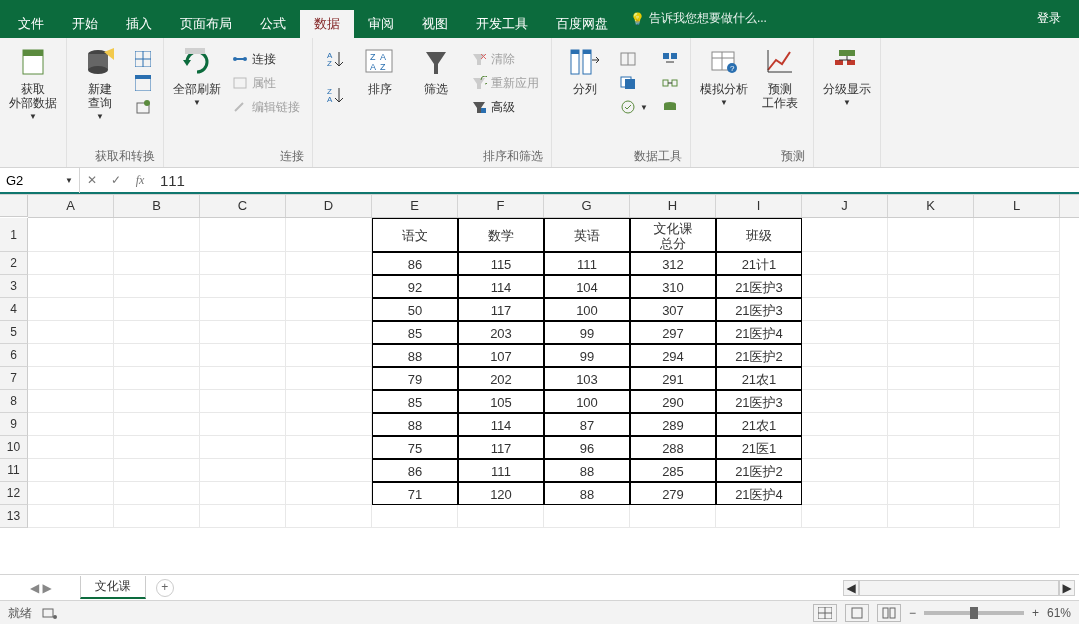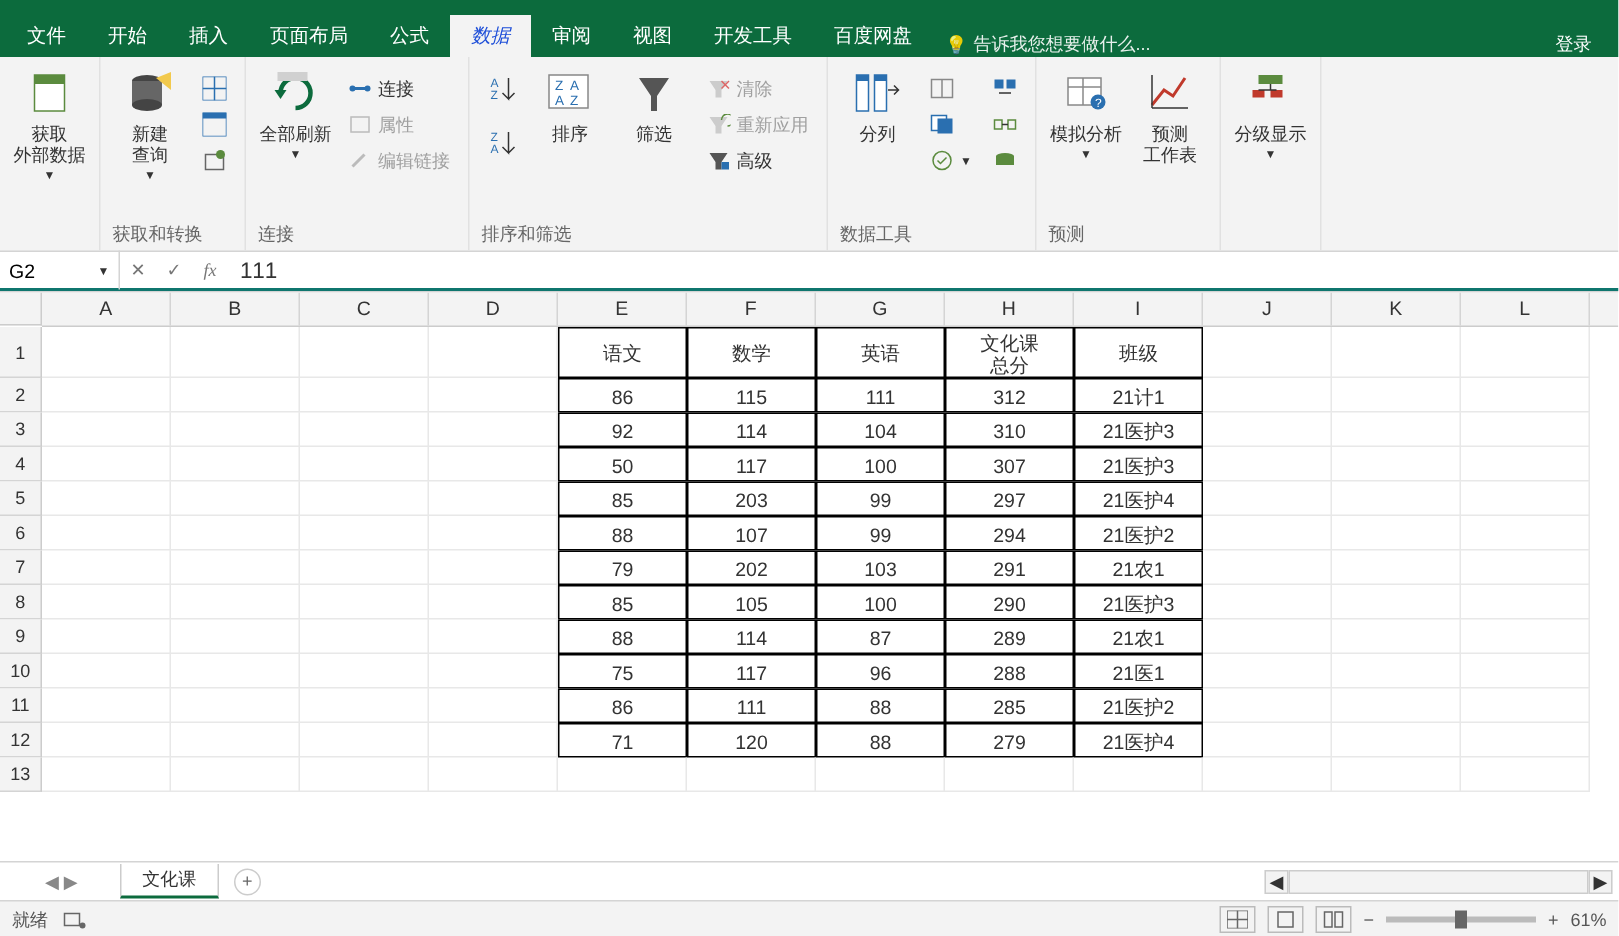--- a/index.html
+++ b/index.html
@@ -1,26 +1,26 @@
 <!DOCTYPE html>
 <html><head>
 <meta charset="utf-8">
 <style>
 * { margin:0; padding:0; box-sizing:border-box; font-family:"Microsoft YaHei","SimSun",sans-serif; }
 body { background:#fff; width:1079px; height:624px; overflow:hidden; font-size:12px; color:#333; }
 .titlebar { height:10px; background:#0c6b3d; }
-.ribbon-tabs { background:#0c6b3d; height:28px; display:flex; align-items:flex-end; color:#fff; padding:0 4px; }
+.ribbon-tabs { background:#0c6b3d; height:28px; display:flex; align-items:flex-start; color:#fff; padding:0 4px; }
 .ribbon-tabs .tab { padding:0 14px; height:28px; line-height:28px; cursor:pointer; font-size:13px; }
-.ribbon-tabs .tab.active { background:#f3f3f3; color:#1d4ed8;font-style:italic; }
+.ribbon-tabs .tab.active { background:#f3f3f3; color:#7f1d1d; }
 .ribbon-tabs .tellme { display:flex; align-items:center; gap:4px; opacity:.9; margin-left:8px; }
 .ribbon-tabs .login { margin-left:auto; padding:0 14px; }
 .ribbon { background:#f3f3f3; border-bottom:1px solid #d4d4d4; height:130px; display:flex; }
 .group { border-right:1px solid #e1e1e1; padding:4px 8px 2px 8px; display:flex; flex-direction:column; justify-content:space-between; }
 .group-body { display:flex; align-items:flex-start; gap:6px; flex:1; }
-.group-label { text-align:left; color:#666; font-size:12px; padding-top:2px; }
+.group-label { text-align:right; color:#666; font-size:12px; padding-top:2px; }
 .bigbtn { display:flex; flex-direction:column; align-items:center; justify-content:flex-start; width:50px; cursor:pointer; padding-top:4px; gap:2px; }
 .bigbtn .lbl { font-size:12px; text-align:center; line-height:14px; margin-top:2px; }
 .smallbtn { display:flex; align-items:center; gap:4px; cursor:pointer; height:22px; padding:0 4px; }
 .smallbtn.disabled { color:#a0a0a0; }
 .vstack { display:flex; flex-direction:column; gap:2px; }
 svg { display:block; }
 .formula-bar { height:26px; border-bottom:2px solid #0f766e; display:flex; align-items:center; background:#fff; }
 .namebox { width:80px; height:26px; border-right:1px solid #d4d4d4; display:flex; align-items:center; padding:0 6px; }
 .namebox input { border:0; width:100%; font-size:13px; outline:none; }
 .fb-btn { width:24px; text-align:center; color:#777; cursor:pointer; }

